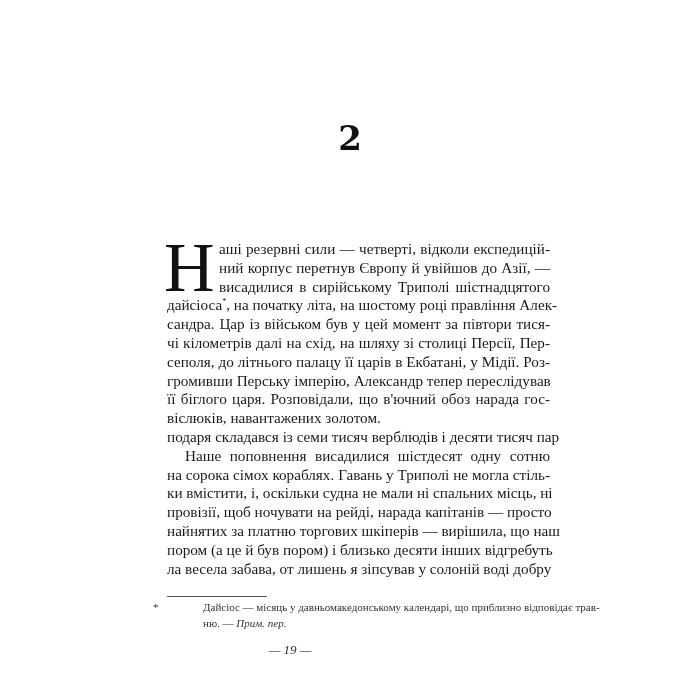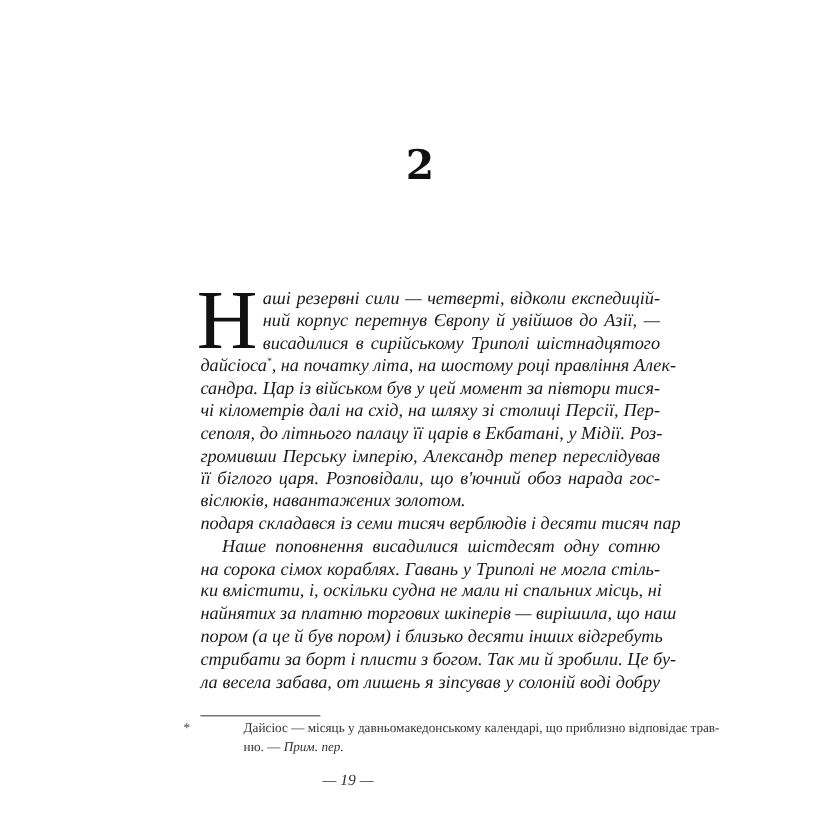--- a/index.html
+++ b/index.html
@@ -2,21 +2,21 @@
 <html><head>
   <meta charset="utf-8">
   <style>
     html, body { margin: 0; padding: 0; background: #ffffff; }
     body { width: 700px; height: 700px; position: relative; overflow: hidden;
            font-family: "Liberation Serif", "DejaVu Serif", serif; color: #1a1a1a; }
     .chapter-number { position: absolute; left: 0; width: 700px; top: 118px; text-align: center;
            font-family: "DejaVu Serif", serif; font-weight: bold; font-size: 34px; color: #111; }
     .text-block { position: absolute; left: 167px; top: 240px; width: 383px;
            font-size: 15.2px; line-height: 18.8px; text-align: justify; }
-    .line { display: block; white-space: nowrap; height: 18.8px; text-align-last: justify; text-align: justify; font-style: italic; }
+    .line { display: block; white-space: nowrap; height: 18.8px; text-align-last: justify; text-align: justify; }
     .line.last { text-align-last: left; }
     .line.indent { padding-left: 18px; }
     .line.dc { padding-left: 52px; }
     .drop-cap { position: absolute; left: 164px; top: 233px; font-size: 70px; line-height: 70px;
            font-family: "Liberation Serif", serif; color: #111; }
     .footnote-rule { position: absolute; left: 167px; top: 596px; width: 100px; height: 0;
            border-top: 1px solid #555; }
     .footnote { position: absolute; left: 167px; top: 599px; width: 383px; font-size: 11px;
            line-height: 16px; color: #333; }
     .footnote .star { position: absolute; left: -14px; top: 0; }
@@ -43,23 +43,23 @@
     <span class="line">чі кілометрів далі на схід, на шляху зі столиці Персії, Пер-</span>
     <span class="line">сеполя, до літнього палацу її царів в Екбатані, у Мідії. Роз-</span>
     <span class="line">громивши Перську імперію, Александр тепер переслідував</span>
     <span class="line">її біглого царя. Розповідали, що в'ючний обоз нарада гос-</span>
     <span class="line last">віслюків, навантажених золотом.</span>
     <span class="line">подаря складався із семи тисяч верблюдів і десяти тисяч пар</span>
 
     <span class="line indent">Наше поповнення висадилися шістдесят одну сотню</span>
     <span class="line">на сорока сімох кораблях. Гавань у Триполі не могла стіль-</span>
     <span class="line">ки вмістити, і, оскільки судна не мали ні спальних місць, ні</span>
+    <span class="line">провізії, щоб ночувати на рейді, нарада капітанів — просто</span>
     <span class="line">найнятих за платню торгових шкіперів — вирішила, що наш</span>
     <span class="line">пором (а це й був пором) і близько десяти інших відгребуть</span>
-    <span class="line">стрибати за борт і плисти з богом. Так ми й зробили. Це бу-</span>
     <span class="line">ла весела забава, от лишень я зіпсував у солоній воді добру</span>
   </div>
 
   <div class="footnote-rule"></div>
 
   <div class="footnote">
     <span class="star">*</span>
     <span class="fl">Дайсіос — місяць у давньомакедонському календарі, що приблизно відповідає трав-</span>
     <span class="fl"><span>ню. — </span><i>Прим. пер.</i></span>
   </div>

